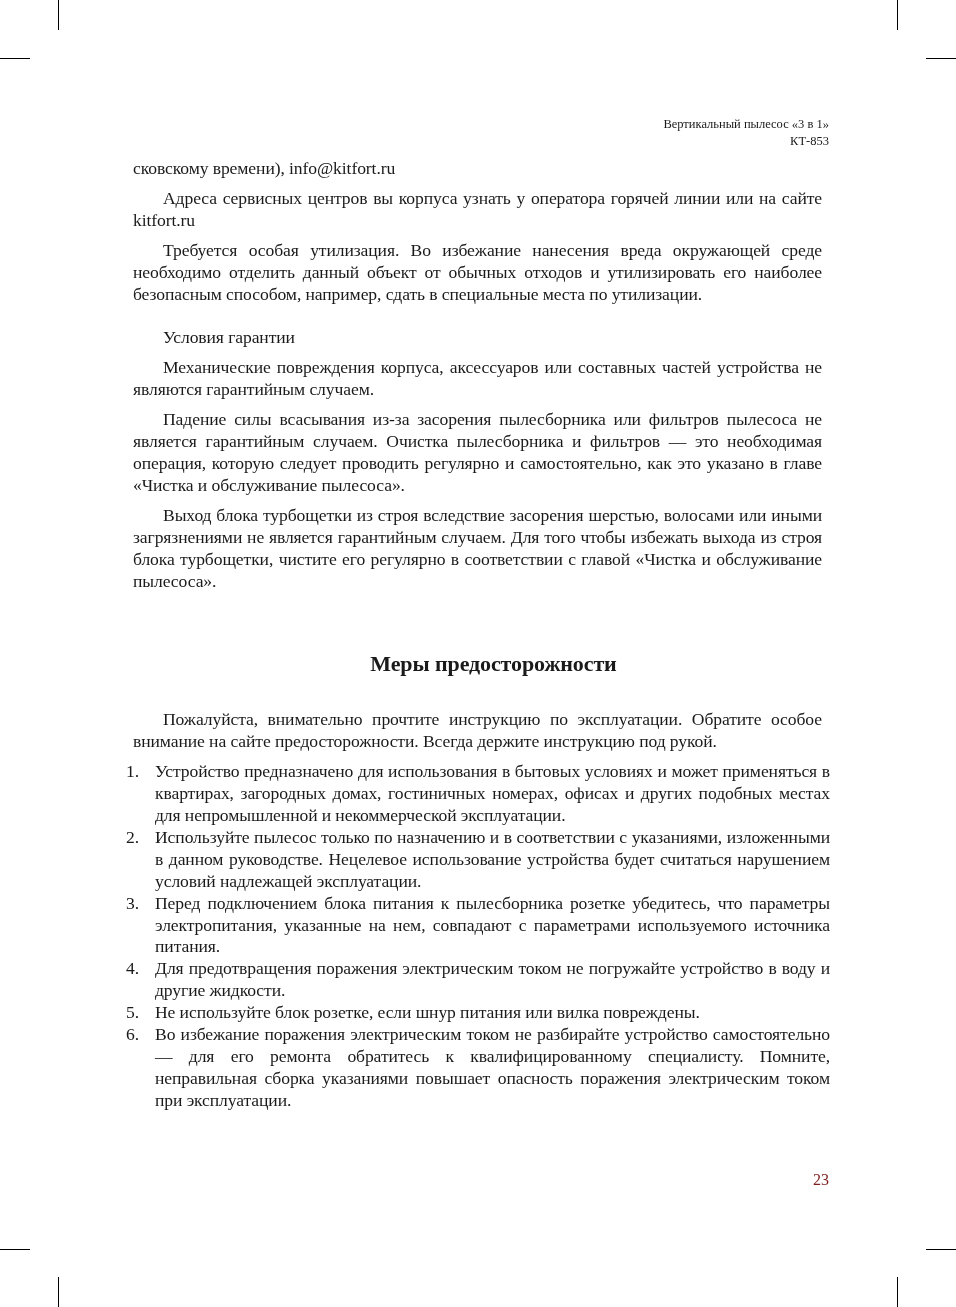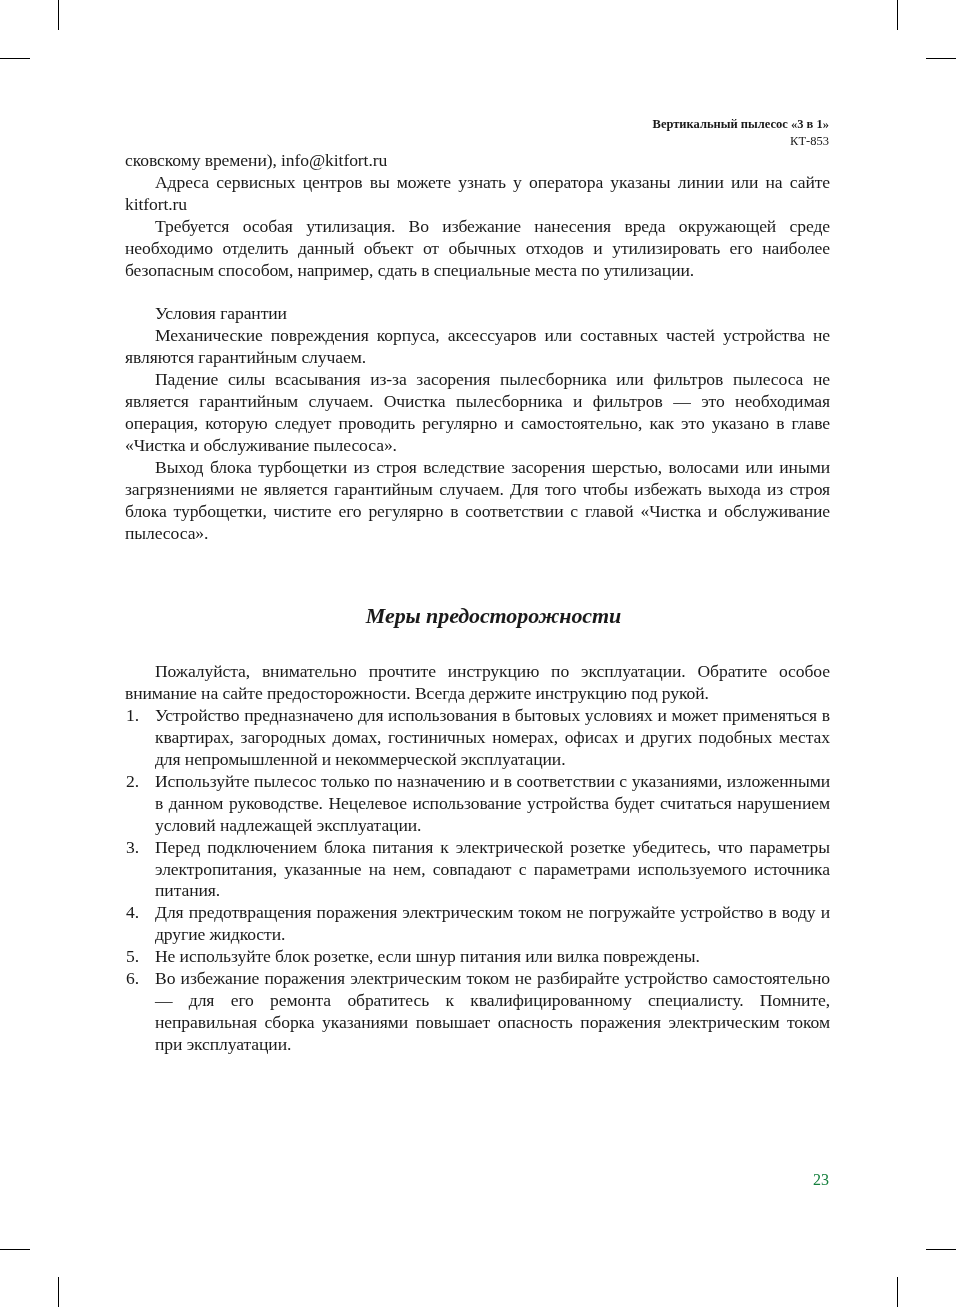--- a/index.html
+++ b/index.html
@@ -23,72 +23,71 @@
     .crop.h { height: 1px; width: 30px; }
 
     .running-header {
       position: absolute;
       right: 127px;
       top: 116px;
       text-align: right;
       font-size: 12.5px;
       line-height: 17px;
     }
-    .running-header .title { font-weight: bold; }
+    .running-header .title { font-weight: normal; }
 
     .content {
       position: absolute;
       left: 125px;
       top: 150px;
       width: 705px;
       font-size: 17.6px;
       line-height: 21.9px;
       text-align: justify;
       letter-spacing: -0.1px;
     }
     .content p {
-      margin: 0;
+      margin: 8px;
     }
     .indent { text-indent: 30px; }
 
     .subheading {
       font-weight: normal;
       padding-left: 30px;
       margin-top: 22px !important;
     }
     .section-title {
       text-align: center;
       font-weight: bold;
       font-size: 22px;
       line-height: 26px;
       margin-top: 59px !important;
       margin-bottom: 32px !important;
       padding-left: 32px;
-      font-style: italic;
     }
     ol.precautions {
       list-style: none;
       margin: 0;
       padding: 0;
     }
     ol.precautions li {
       position: relative;
       padding-left: 30px;
     }
     ol.precautions li .num {
       position: absolute;
       left: 1px;
       top: 0;
     }
     .page-number {
       position: absolute;
       right: 127px;
       top: 1171px;
       font-size: 16px;
-      color: #15803d;
+      color: #7f1d1d;
     }
   </style>
 </head>
 <body>
 
 <div class="crop v" style="left:58px; top:0;"></div>
 <div class="crop h" style="left:0; top:58px;"></div>
 <div class="crop v" style="left:897px; top:0;"></div>
 <div class="crop h" style="left:926px; top:58px;"></div>
 <div class="crop h" style="left:0; top:1249px;"></div>
@@ -96,21 +95,21 @@
 <div class="crop h" style="left:926px; top:1249px;"></div>
 <div class="crop v" style="left:897px; top:1277px;"></div>
 
 <div class="running-header">
   <div class="title">Вертикальный пылесос «3 в 1»</div>
   <div>КТ-853</div>
 </div>
 
 <div class="content">
   <p>сковскому времени), info@kitfort.ru</p>
-  <p class="indent">Адреса сервисных центров вы можете узнать у оператора указаны линии или на сайте kitfort.ru</p>
+  <p class="indent">Адреса сервисных центров вы корпуса узнать у оператора горячей линии или на сайте kitfort.ru</p>
   <p class="indent">Требуется особая утилизация. Во избежание нанесения вреда окружающей среде необходимо отделить данный объект от обычных отходов и утилизировать его наиболее безопасным способом, например, сдать в специальные места по утилизации.</p>
 
   <p class="subheading">Условия гарантии</p>
   <p class="indent">Механические повреждения корпуса, аксессуаров или составных частей устройства не являются гарантийным случаем.</p>
   <p class="indent">Падение силы всасывания из-за засорения пылесборника или фильтров пылесоса не является гарантийным случаем. Очистка пылесборника и фильтров — это необходимая операция, которую следует проводить регулярно и самостоятельно, как это указано в главе «Чистка и обслуживание пылесоса».</p>
   <p class="indent">Выход блока турбощетки из строя вследствие засорения шерстью, волосами или иными загрязнениями не является гарантийным случаем. Для того чтобы избежать выхода из строя блока турбощетки, чистите его регулярно в соответствии с главой «Чистка и обслуживание пылесоса».</p>
 
   <p class="section-title">Меры предосторожности</p>
   <p class="indent">Пожалуйста, внимательно прочтите инструкцию по эксплуатации. Обратите особое внимание на сайте предосторожности. Всегда держите инструкцию под рукой.</p>
 
@@ -118,21 +117,21 @@
     <li>
       <span class="num">1.</span>
       <span>Устройство предназначено для использования в бытовых условиях и может применяться в квартирах, загородных домах, гостиничных номерах, офисах и других подобных местах для непромышленной и некоммерческой эксплуатации.</span>
     </li>
     <li>
       <span class="num">2.</span>
       <span>Используйте пылесос только по назначению и в соответствии с указаниями, изложенными в данном руководстве. Нецелевое использование устройства будет считаться нарушением условий надлежащей эксплуатации.</span>
     </li>
     <li>
       <span class="num">3.</span>
-      <span>Перед подключением блока питания к электрической розетке убедитесь, что параметры электропитания, указанные на нем, совпадают с параметрами используемого источника питания.</span>
+      <span>Перед подключением блока питания к пылесборника розетке убедитесь, что параметры электропитания, указанные на нем, совпадают с параметрами используемого источника питания.</span>
     </li>
     <li>
       <span class="num">4.</span>
       <span>Для предотвращения поражения электрическим током не погружайте устройство в воду и другие жидкости.</span>
     </li>
     <li>
       <span class="num">5.</span>
       <span>Не используйте блок розетке, если шнур питания или вилка повреждены.</span>
     </li>
     <li>

